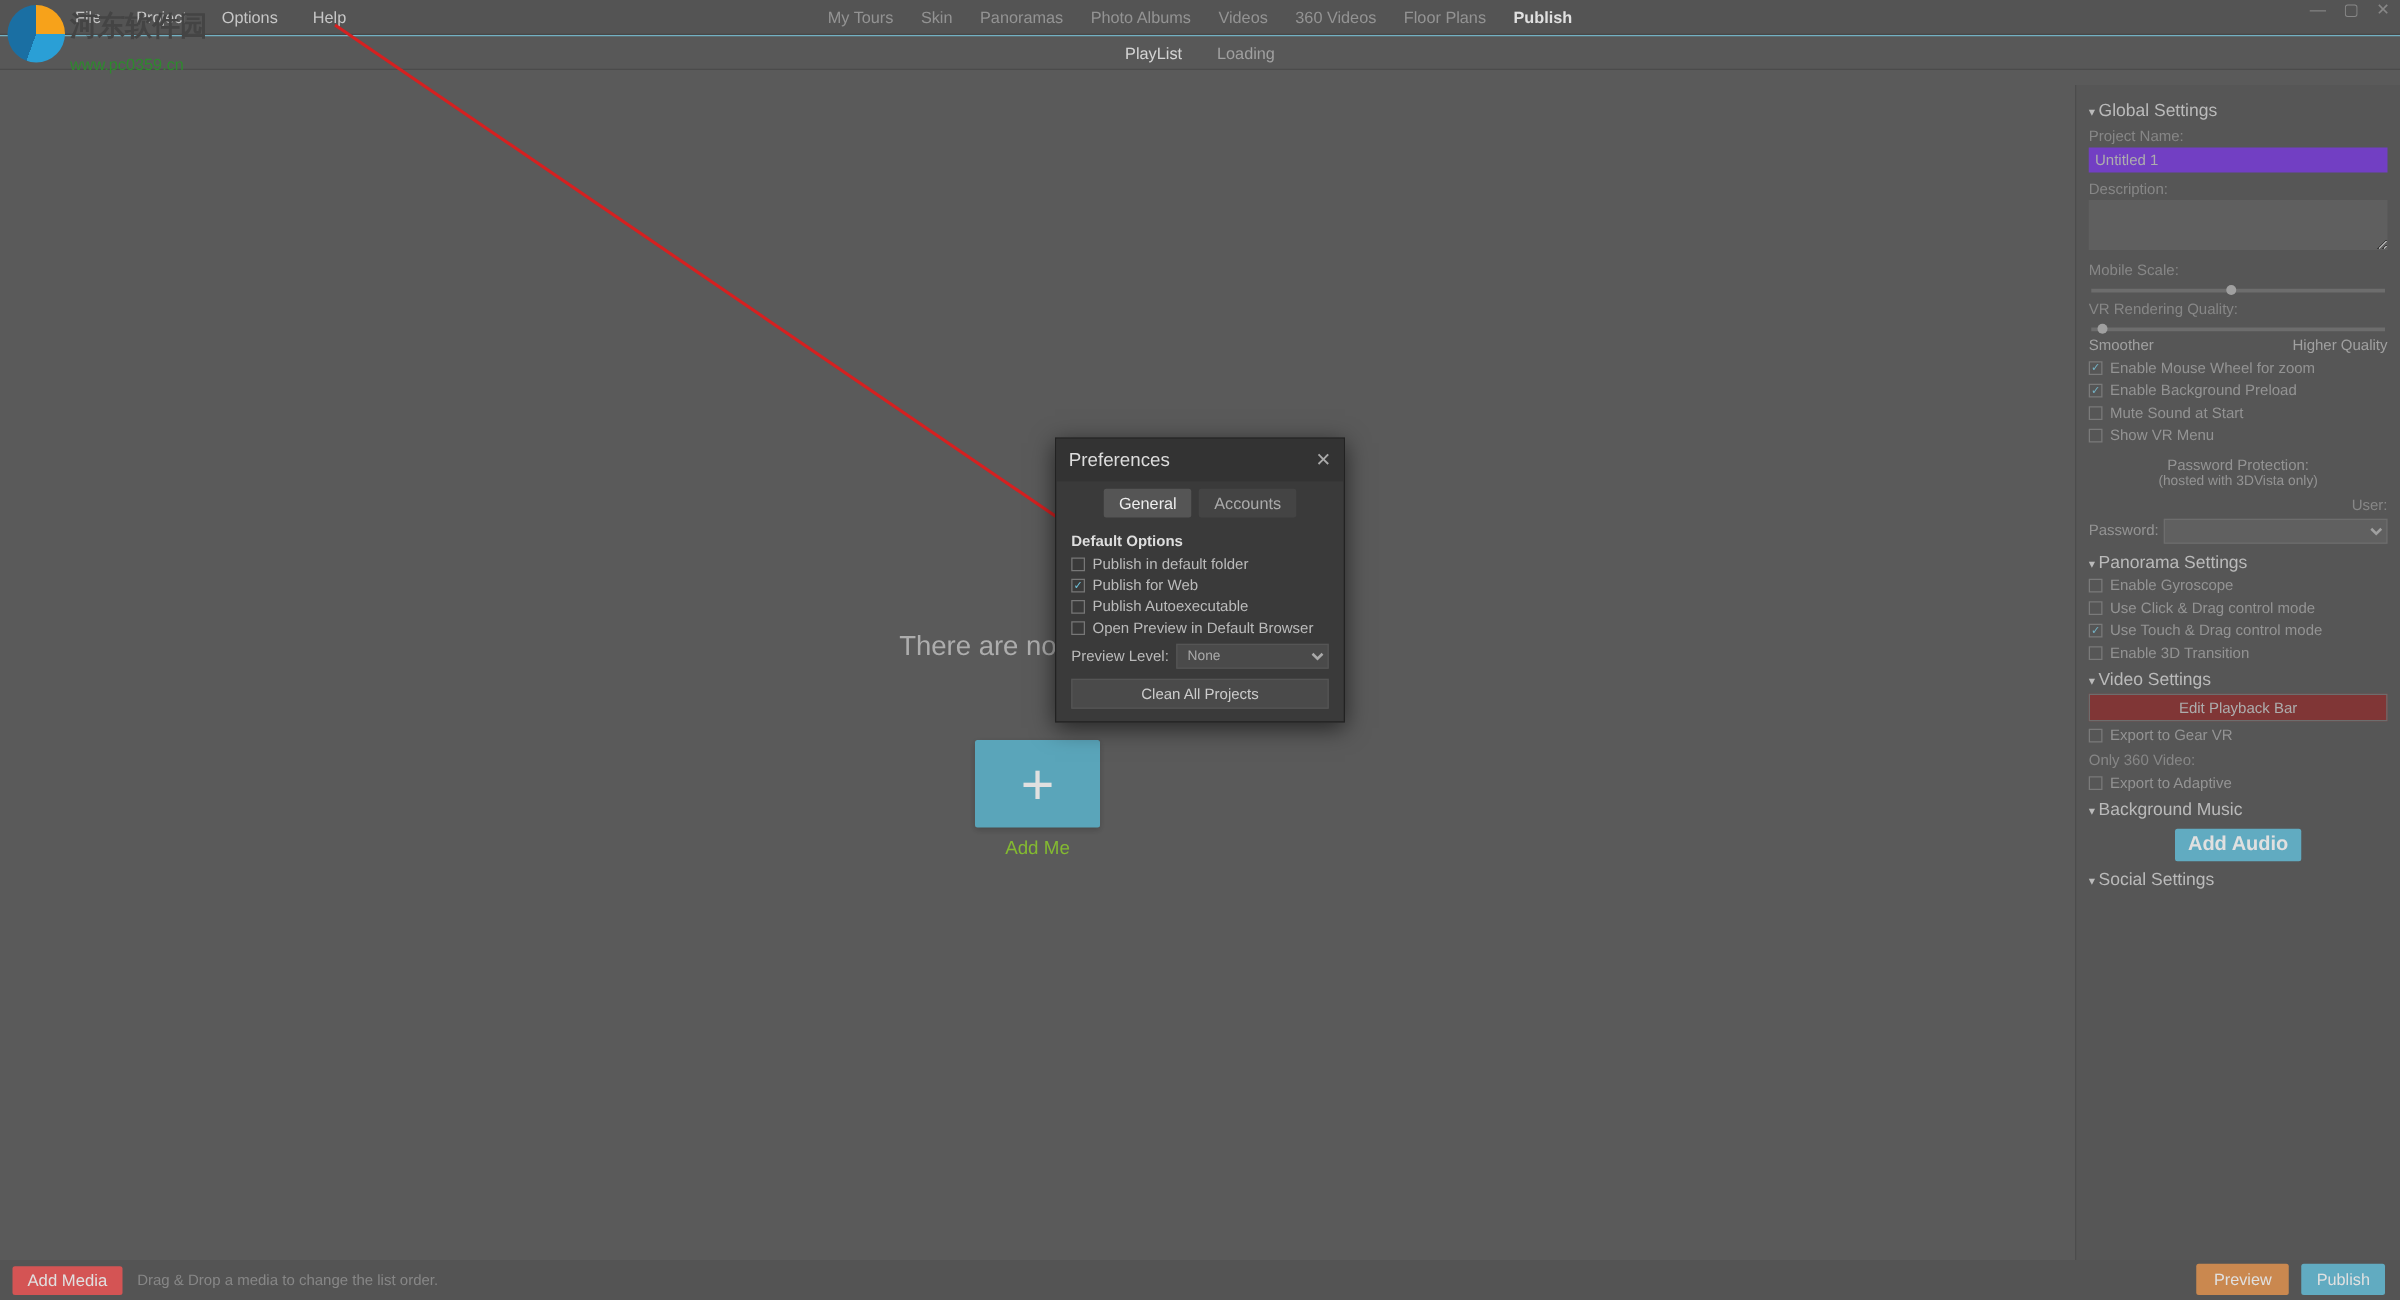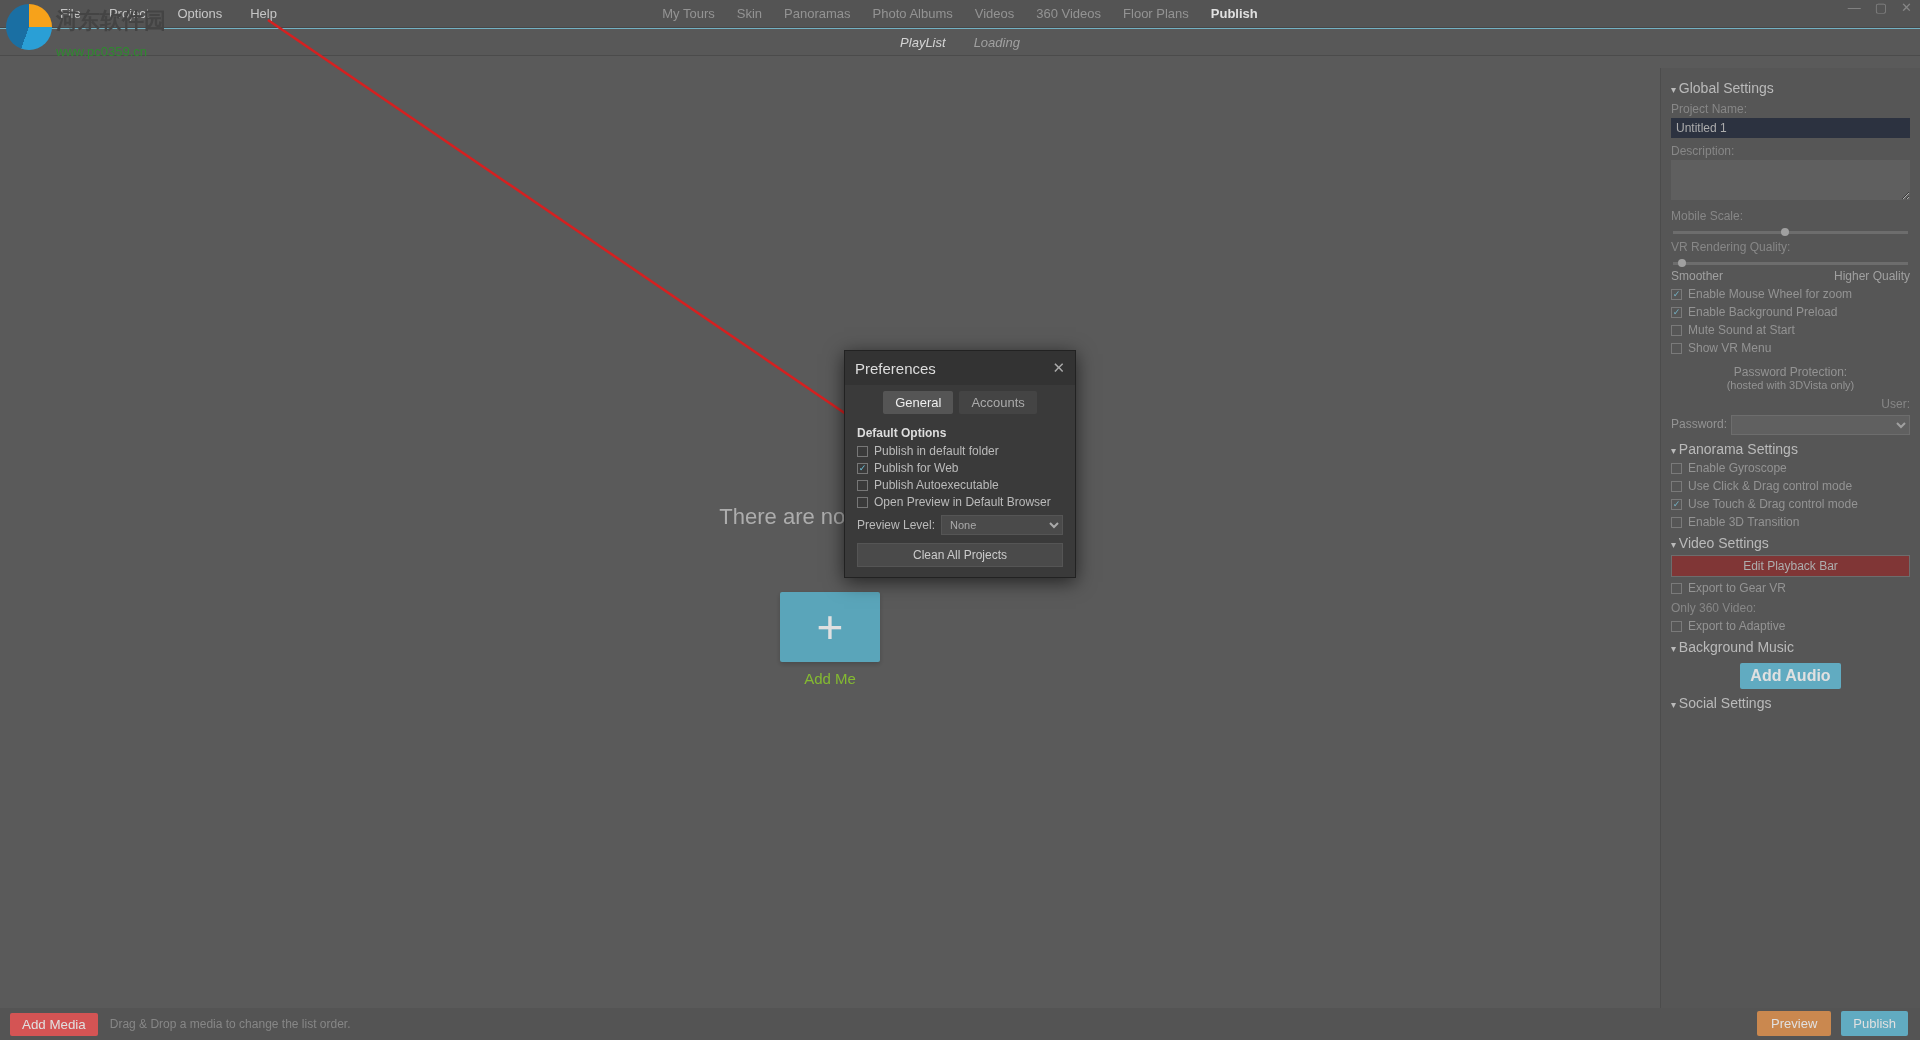--- a/index.html
+++ b/index.html
@@ -8,41 +8,41 @@
 
 
 .menubar { height:28px; background:#454545; display:flex; align-items:center; padding-left:60px; color:#ddd; position:relative; border-bottom:1px solid #333; }
 .menubar .m { margin-right:28px; cursor:pointer; }
 .menubar .center { position:absolute; left:50%; transform:translateX(-50%); display:flex; gap:22px; }
 .menubar .center span { color:#999; cursor:pointer; }
 .menubar .center span.active { color:#fff; font-weight:600; }
 .winctl { position:absolute; right:8px; top:0; display:flex; gap:14px; color:#888; }
 .winctl span { cursor:pointer; font-size:13px; }
 
-.subbar { height:28px; background:#4a4a4a; border-top:1px solid #6ec0d8; border-bottom:1px solid #383838; display:flex; justify-content:center; align-items:center; gap:28px; color:#aaa;font-style:italic; }
+.subbar { height:28px; background:#4a4a4a; border-top:1px solid #6ec0d8; border-bottom:1px solid #383838; display:flex; justify-content:center; align-items:center; gap:28px; color:#aaa; }
 .subbar span { cursor:pointer; }
 .subbar .sel { color:#eee; }
 
 
 .main { position:absolute; top:56px; bottom:32px; left:0; right:260px; background:#4d4d4d; }
 .side { position:absolute; top:68px; bottom:32px; right:0; width:260px; background:#474747; padding:6px 10px 10px 10px; overflow:hidden; color:#999; font-size:12px; border-left:1px solid #3a3a3a; }
 .bottom { position:absolute; bottom:0; left:0; right:0; height:32px; background:#444; display:flex; align-items:center; padding:0 10px; }
 .bottom-right { position:absolute; right:12px; bottom:4px; display:flex; gap:10px; }
 
 
 .empty-text { position:absolute; top:448px; left:50%; transform:translateX(-50%); color:#bbb; font-size:22px; }
 .add-tile { position:absolute; top:536px; left:50%; transform:translateX(-50%); width:100px; height:70px; background:#4db1cc; display:flex; align-items:center; justify-content:center; color:#fff; font-size:46px; font-weight:300; border-radius:2px; cursor:pointer; box-shadow:0 2px 5px rgba(0,0,0,.3); }
 .add-media-lbl { position:absolute; top:614px; left:50%; transform:translateX(-50%); color:#84cc16; font-size:15px; }
 
 
 .sect { margin-top:6px; }
 .sect-hd { color:#ccc; font-size:14px; margin:4px 0; cursor:pointer; }
 .sect-hd:before { content:"▾ "; font-size:10px; }
 .lbl { margin-top:6px; color:#888; }
-.inp { width:100%; background:#0f172a; border:none; color:#bbb; padding:3px 5px; margin-top:2px; font-size:12px; }
+.inp { width:100%; background:#6d28d9; border:none; color:#bbb; padding:3px 5px; margin-top:2px; font-size:12px; }
 .txa { width:100%; height:40px; background:#535353; border:none; margin-top:2px; }
 .chk { display:flex; align-items:center; gap:6px; margin-top:4px; cursor:pointer; }
 .chk .box { width:11px; height:11px; border:1px solid #777; display:inline-flex; align-items:center; justify-content:center; font-size:9px; color:#6ec0d8; }
 .sld { height:3px; background:#666; margin:8px 2px 2px 2px; position:relative; }
 .sld .knob { position:absolute; top:-3px; width:8px; height:8px; background:#aaa; border-radius:50%; }
 .qrow { display:flex; justify-content:space-between; margin-top:4px; color:#aaa; }
 .btn-s { background:#56b8d6; color:#fff; padding:5px 12px; border:none; border-radius:2px; cursor:pointer; font-size:13px; }
 .btn-s.small { padding:4px 10px; font-size:16px;font-weight:bold; }
 .btn-o { background:#e28a3e; color:#fff; padding:5px 14px; border:none; border-radius:2px; cursor:pointer; font-size:13px; }
 .wide { display:block; margin:8px auto 0 auto; }

